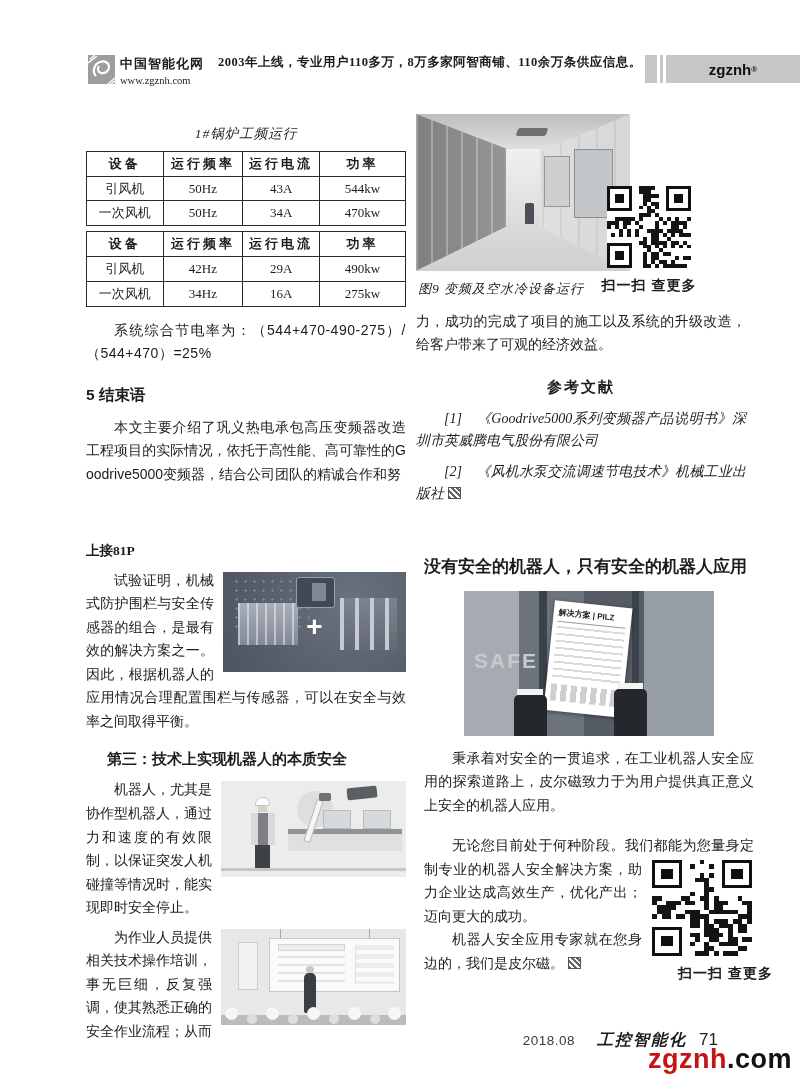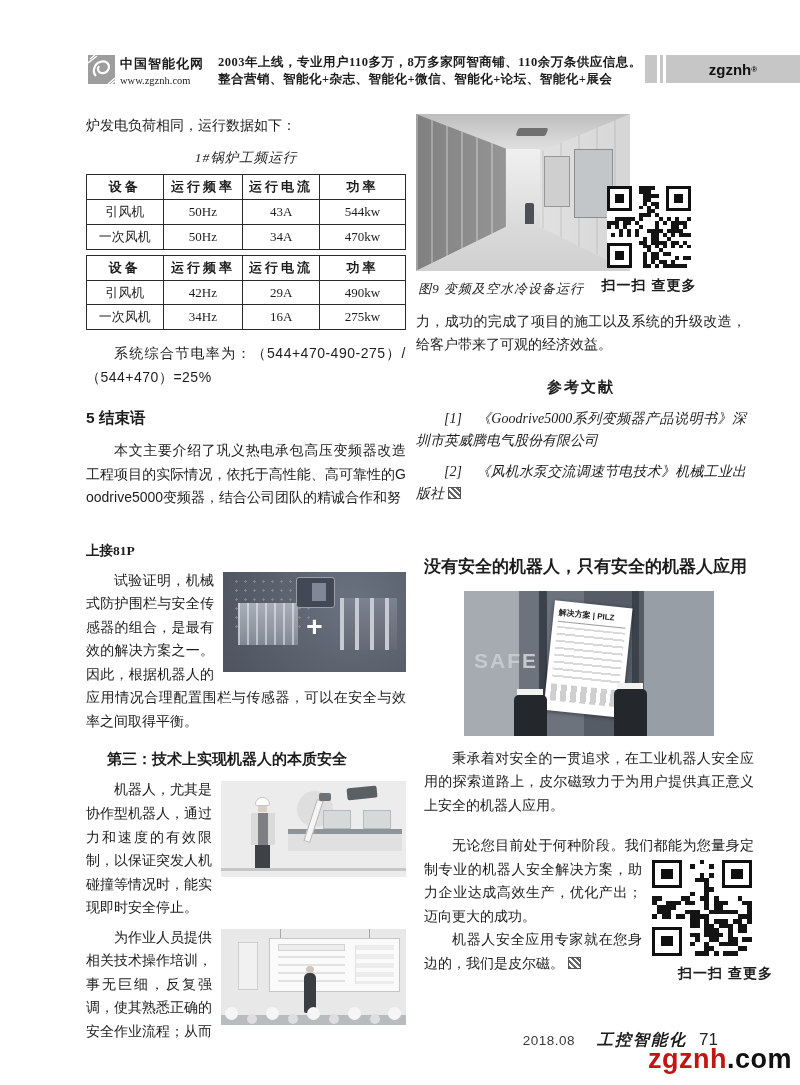--- a/index.html
+++ b/index.html
@@ -161,35 +161,33 @@
           <path d="M8 21 C4 17 6 9 12 7 C17 5 21 8 21 12 C21 16 17 19 13 18 C10 17 9 14 11 11" stroke="#ffffff" stroke-width="2.2" fill="none"></path>
         </svg>
       </div>
       <div class="brand-text">
         <div class="brand-name">中国智能化网</div>
         <div class="brand-url">www.zgznh.com</div>
       </div>
     </div>
     <div class="taglines">
       <div>2003年上线，专业用户110多万，8万多家阿智商铺、110余万条供应信息。</div>
-      <div>整合营销、智能化+杂志、智能化+微信、智能化+论坛、智能化+展会</div>
     </div>
     <div class="badge">
       <div class="badge-sq"></div>
       <div class="badge-stripe"></div>
       <div class="badge-bar">
           <span>zgznh</span>
           <sup>®</sup>
         </div>
     </div>
   </div>
 
   <div class="top-article">
     <div class="col">
-      <p>炉发电负荷相同，运行数据如下：</p>
       <div class="tbl-caption">1#锅炉工频运行</div>
       <table class="data">
         <colgroup>
             <col class="c1">
             <col class="c2">
             <col class="c3">
             <col class="c4">
           </colgroup>
       <tbody>
             <tr>

